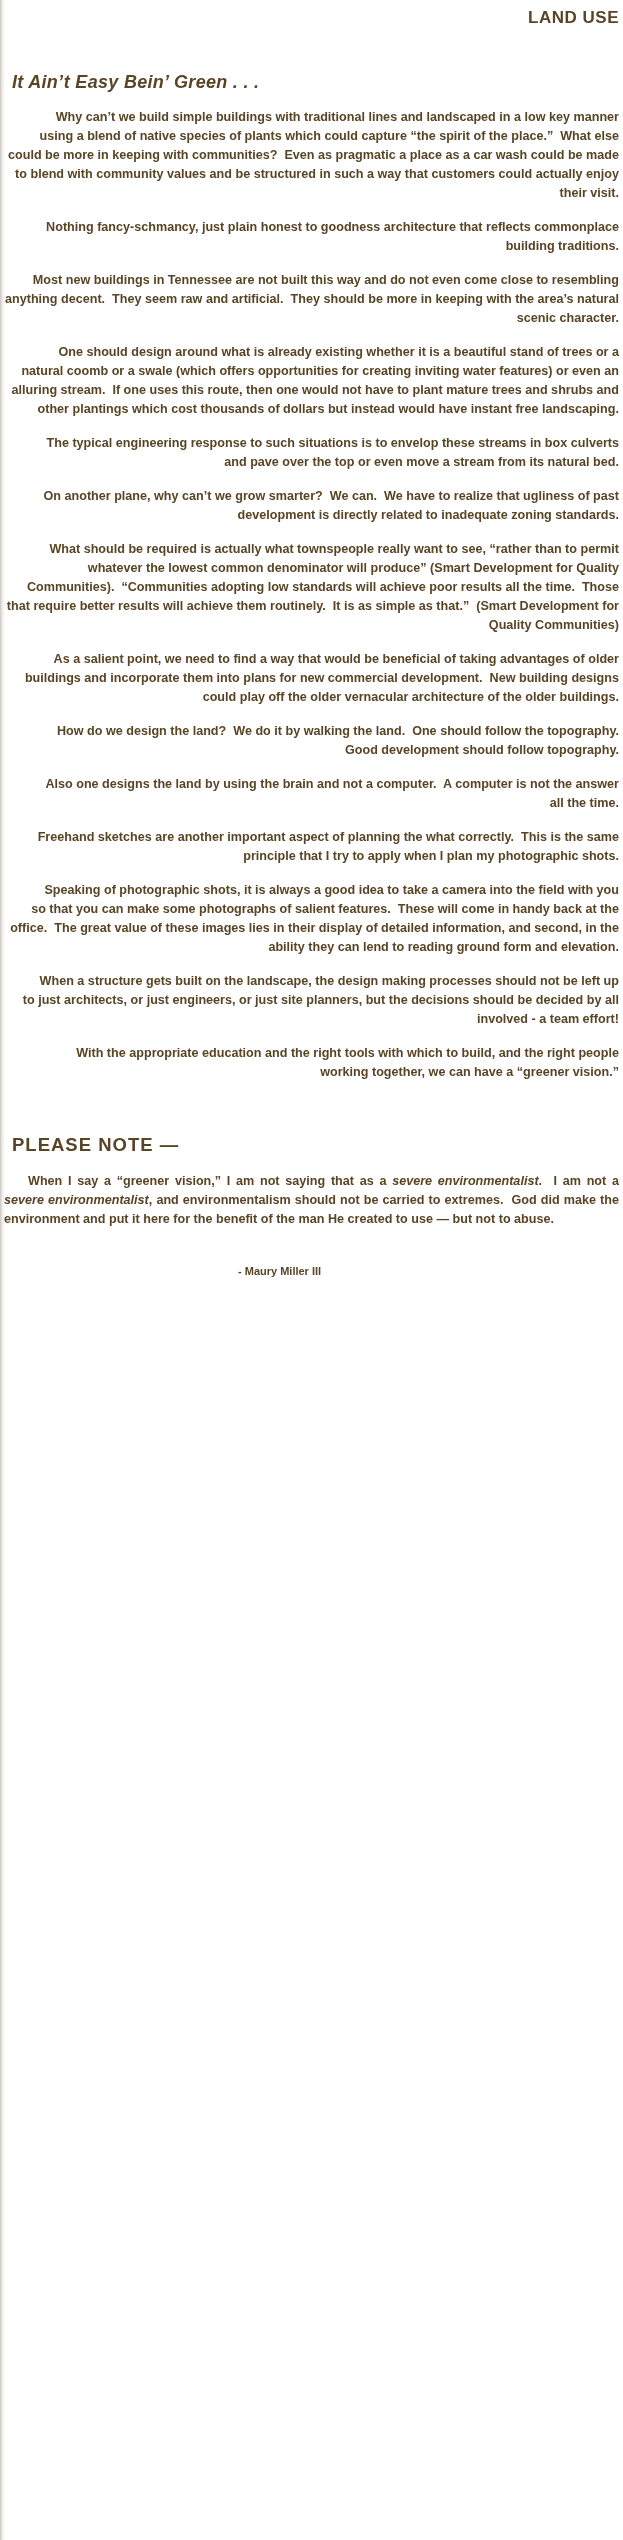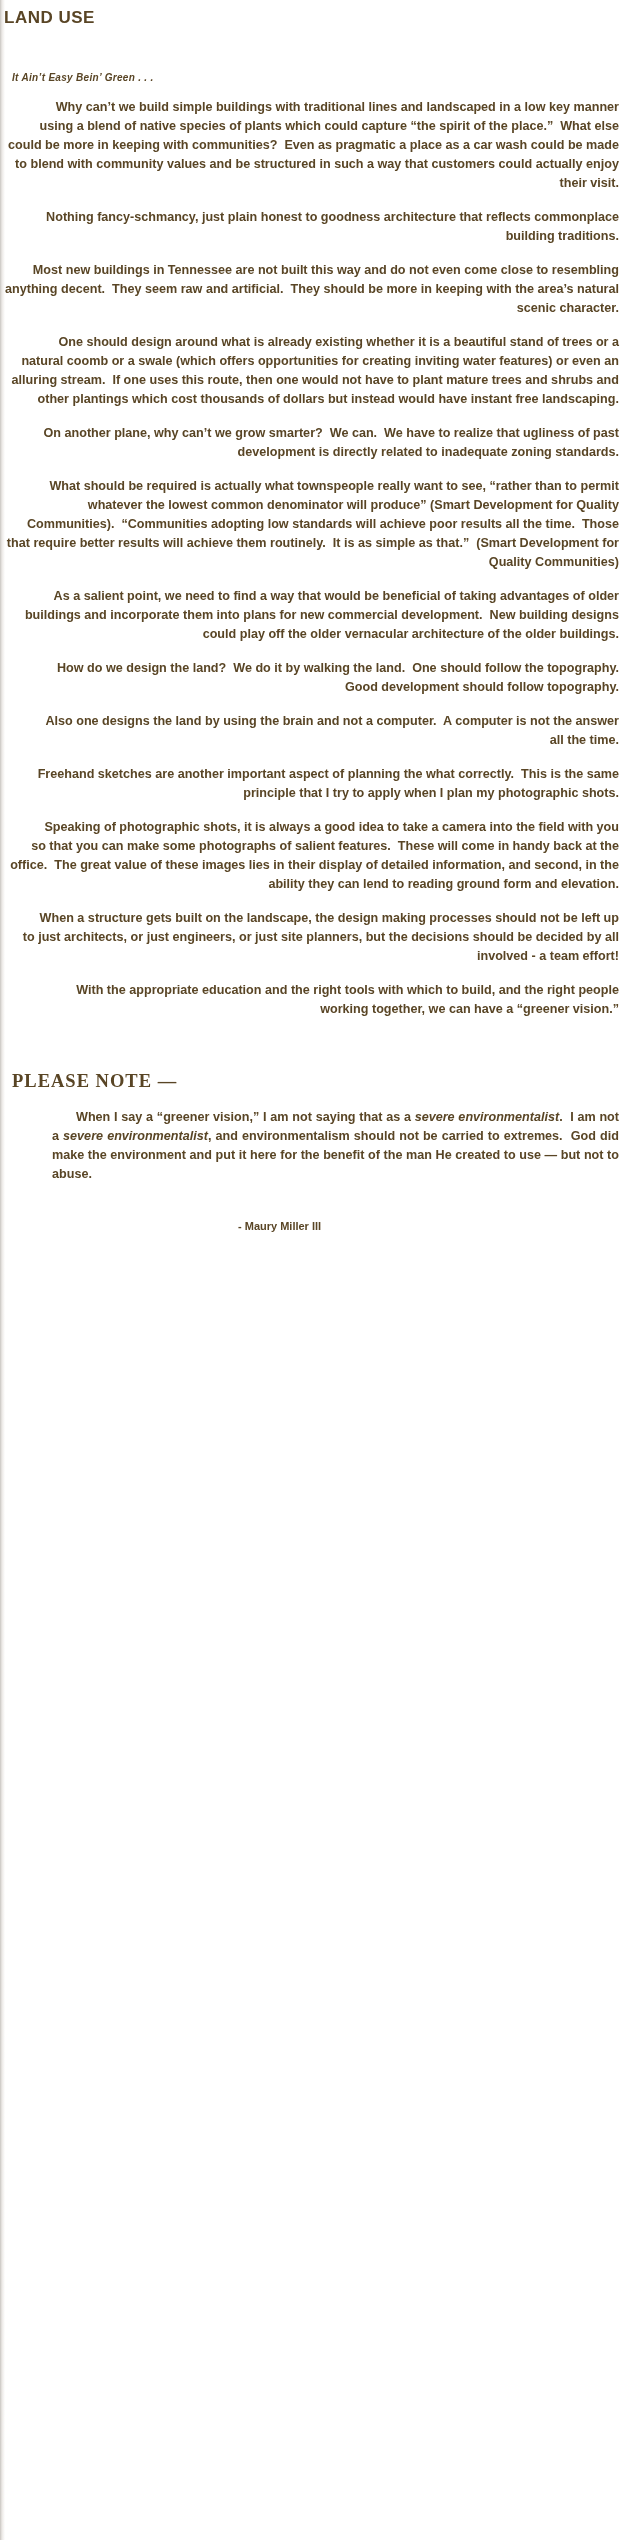--- a/index.html
+++ b/index.html
@@ -15,53 +15,52 @@
     background: linear-gradient(to right, #c8c5c1 0px, #ece9e6 2px, #ffffff 5px);
     font-family: "Liberation Sans", sans-serif;
     font-weight: 700;
     color: #594525;
     overflow: hidden;
   }
   .content {
     padding: 0 4px 0 4px;
   }
   .doc-title {
-    text-align: left;
+    text-align: right;
     font-size: 17px;
     letter-spacing: 0.5px;
     padding-top: 8px;
   }
   .article-heading {
-    font-size: 10px;
+    font-size: 18px;
     font-style: italic;
     margin: 44px 0 4px 8px;
     letter-spacing: 0.3px;
   }
   p.body-para {
     font-size: 12.6px;
     line-height: 19px;
     margin: 15px 0 0 0;
     text-indent: 24px;
     white-space: pre-wrap;
     text-align: right;
   }
   .note-heading {
-    font-family: Liberation Serif, serif;
+    font-family: Liberation Sans, sans-serif;
     font-size: 18.5px;
     letter-spacing: 1px;
     margin: 52px 0 0 8px;
   }
   p.note-para {
     font-size: 12.6px;
     line-height: 19px;
     margin: 16px 0 0 0;
     text-indent: 24px;
     white-space: pre-wrap;
     text-align: justify;
-    padding-left: 48px;
   }
   .it {
     font-style: italic;
   }
   .signature {
     font-size: 11px;
     margin: 36px 0 0 234px;
   }
 </style>
 </head>
@@ -71,20 +70,21 @@
   <div class="content">
 
     <div class="doc-title">LAND USE</div>
 
     <div class="article-heading">It Ain’t Easy Bein’ Green . . .</div>
 
     <p class="body-para">Why can’t we build simple buildings with traditional lines and landscaped in a low key manner using a blend of native species of plants which could capture “the spirit of the place.”  What else could be more in keeping with communities?  Even as pragmatic a place as a car wash could be made to blend with community values and be structured in such a way that customers could actually enjoy their visit.</p>
     <p class="body-para">Nothing fancy-schmancy, just plain honest to goodness architecture that reflects commonplace building traditions.</p>
     <p class="body-para">Most new buildings in Tennessee are not built this way and do not even come close to resembling anything decent.  They seem raw and artificial.  They should be more in keeping with the area’s natural scenic character.</p>
     <p class="body-para">One should design around what is already existing whether it is a beautiful stand of trees or a natural coomb or a swale (which offers opportunities for creating inviting water features) or even an alluring stream.  If one uses this route, then one would not have to plant mature trees and shrubs and other plantings which cost thousands of dollars but instead would have instant free landscaping.</p>
+    <p class="body-para">The typical engineering response to such situations is to envelop these streams in box culverts and pave over the top or even move a stream from its natural bed.</p>
     <p class="body-para">On another plane, why can’t we grow smarter?  We can.  We have to realize that ugliness of past development is directly related to inadequate zoning standards.</p>
     <p class="body-para">What should be required is actually what townspeople really want to see, “rather than to permit whatever the lowest common denominator will produce” (Smart Development for Quality Communities).  “Communities adopting low standards will achieve poor results all the time.  Those that require better results will achieve them routinely.  It is as simple as that.”  (Smart Development for Quality Communities)</p>
     <p class="body-para">As a salient point, we need to find a way that would be beneficial of taking advantages of older buildings and incorporate them into plans for new commercial development.  New building designs could play off the older vernacular architecture of the older buildings.</p>
     <p class="body-para">How do we design the land?  We do it by walking the land.  One should follow the topography.  Good development should follow topography.</p>
     <p class="body-para">Also one designs the land by using the brain and not a computer.  A computer is not the answer all the time.</p>
     <p class="body-para">Freehand sketches are another important aspect of planning the what correctly.  This is the same principle that I try to apply when I plan my photographic shots.</p>
     <p class="body-para">Speaking of photographic shots, it is always a good idea to take a camera into the field with you so that you can make some photographs of salient features.  These will come in handy back at the office.  The great value of these images lies in their display of detailed information, and second, in the ability they can lend to reading ground form and elevation.</p>
     <p class="body-para">When a structure gets built on the landscape, the design making processes should not be left up to just architects, or just engineers, or just site planners, but the decisions should be decided by all involved - a team effort!</p>
     <p class="body-para">With the appropriate education and the right tools with which to build, and the right people working together, we can have a “greener vision.”</p>
 

